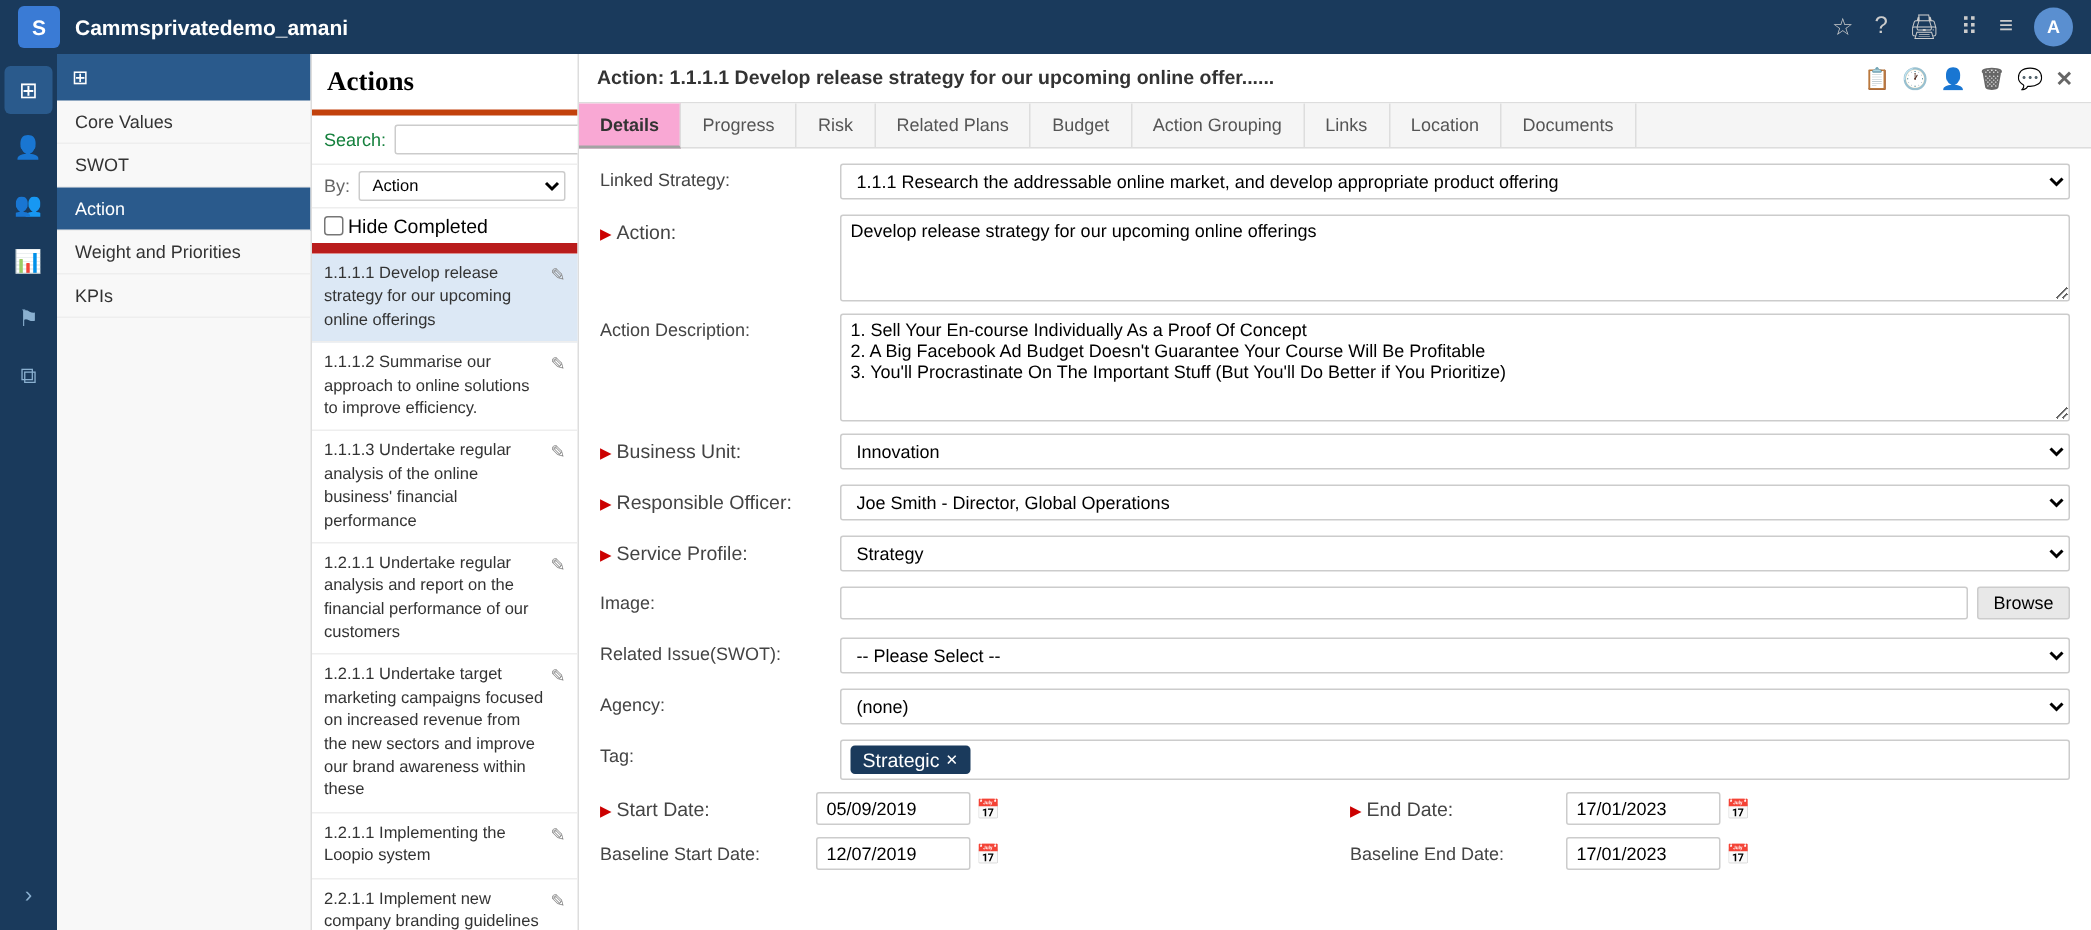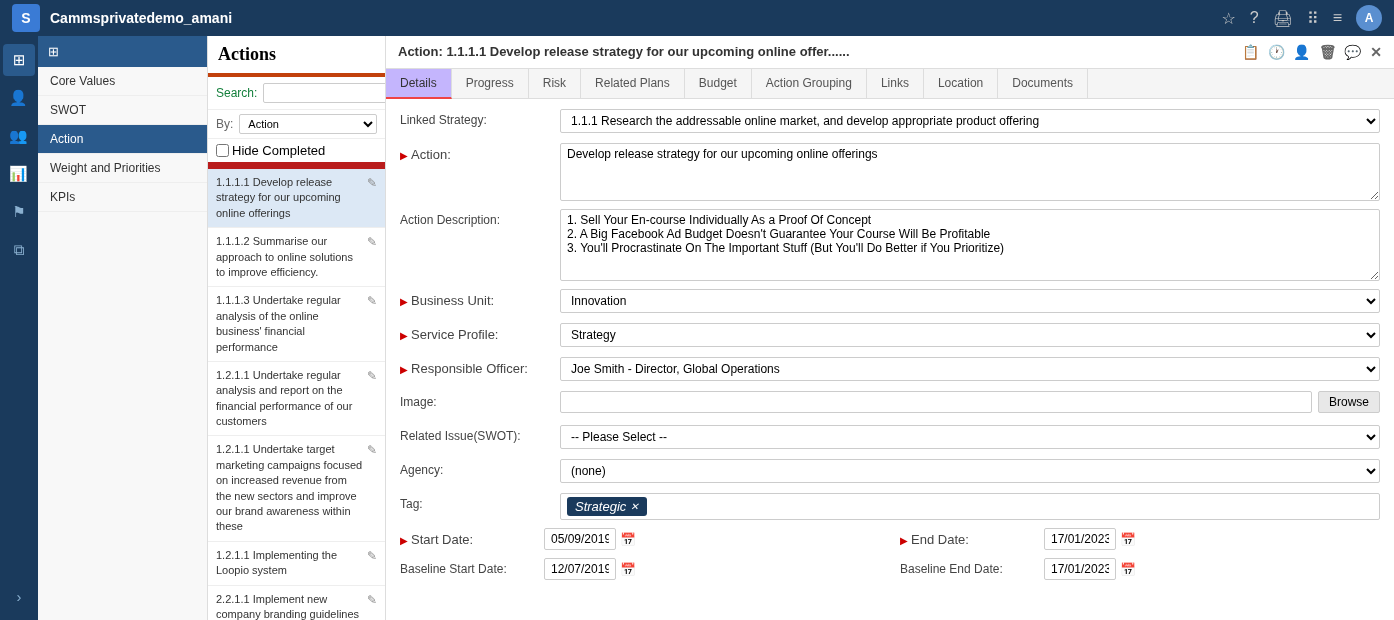--- a/index.html
+++ b/index.html
@@ -184,24 +184,24 @@
     }
     .tab {
       padding: 7px 14px;
       font-size: 12px;
       cursor: pointer;
       border-right: 1px solid #ddd;
       color: #555;
       white-space: nowrap;
     }
     .tab.active {
-      background: #c4b5fd;
+      background: #f9a8d4;
       color: #333;
-      font-weight: normal;
-      border-bottom: 2px solid #ef4444;
+      font-weight: bold;
+      border-bottom: 2px solid #a3a3a3;
       margin-bottom: -1px;
     }
 
     
     .form-area {
       flex: 1;
       overflow-y: auto;
       padding: 10px 14px;
     }
     .form-row {
@@ -239,29 +239,29 @@
     
     .date-section {
       display: flex;
       align-items: center;
       margin-bottom: 8px;
     }
     .date-group { display: flex; align-items: center; gap: 4px; flex: 1; }
     .date-label { font-size: 12px; color: #444; width: 140px; flex-shrink: 0; }
     .date-input {
       border: 1px solid #ccc; padding: 3px 6px; font-size: 12px;
-      border-radius: 2px; width: 72px;
+      border-radius: 2px; width: 103px;
     }
     .date-icon { color: #666; cursor: pointer; font-size: 13px; }
 
     
     .tag-container {
       display: flex; align-items: center; gap: 4px; flex-wrap: wrap;
       border: 1px solid #ccc; border-radius: 2px; padding: 3px 6px;
-      background: white; flex: 1; min-height: 26px; font-style: italic;
+      background: white; flex: 1; min-height: 26px;
     }
     .tag-chip {
       background: #1a3a5c;
       color: white;
       padding: 2px 8px;
       border-radius: 3px;
       font-size: 11px;
       display: flex; align-items: center; gap: 4px;
     }
     .tag-close { cursor: pointer; font-size: 10px; }
@@ -427,31 +427,31 @@
             <span class="form-label">
               <span style="color:#c00;font-size:10px;">▶</span>
               <span>Business Unit:</span>
             </span>
             <select class="form-control"><option>Innovation</option></select>
           </div>
 
           <div class="form-row">
             <span class="form-label">
               <span style="color:#c00;font-size:10px;">▶</span>
+              <span>Responsible Officer:</span>
+            </span>
+            <select class="form-control"><option>Joe Smith - Director, Global Operations</option></select>
+          </div>
+
+          <div class="form-row">
+            <span class="form-label">
+              <span style="color:#c00;font-size:10px;">▶</span>
               <span>Service Profile:</span>
             </span>
             <select class="form-control"><option>Strategy</option></select>
-          </div>
-
-          <div class="form-row">
-            <span class="form-label">
-              <span style="color:#c00;font-size:10px;">▶</span>
-              <span>Responsible Officer:</span>
-            </span>
-            <select class="form-control"><option>Joe Smith - Director, Global Operations</option></select>
           </div>
 
           <div class="form-row">
             <span class="form-label">Image:</span>
             <div class="image-row">
               <input type="text" class="image-input" style="">
               <button class="browse-btn">Browse</button>
             </div>
           </div>
 

